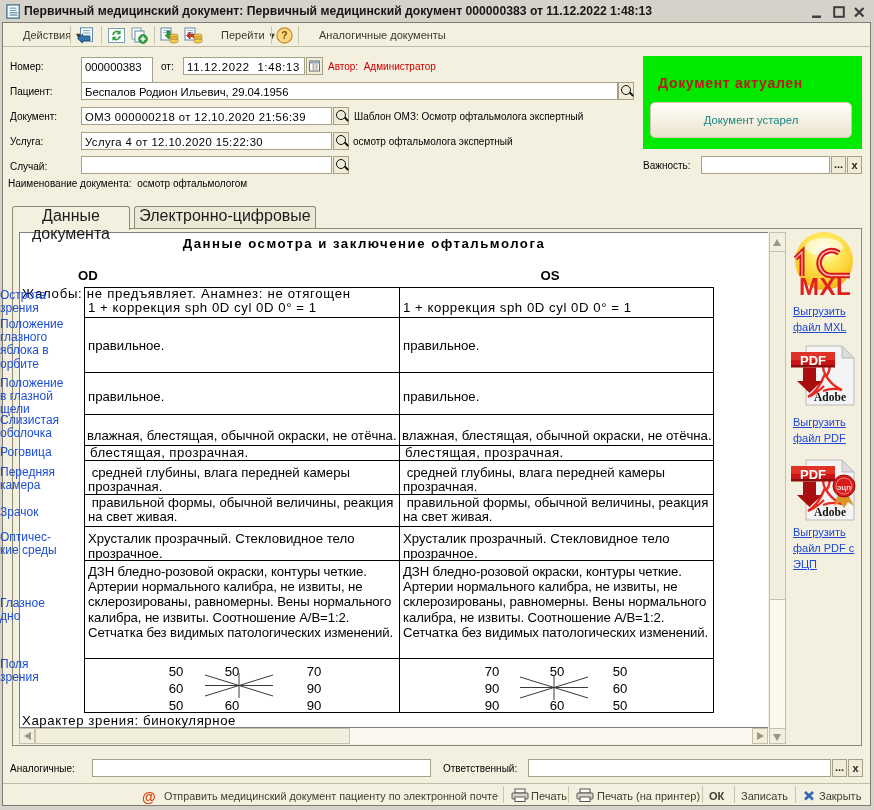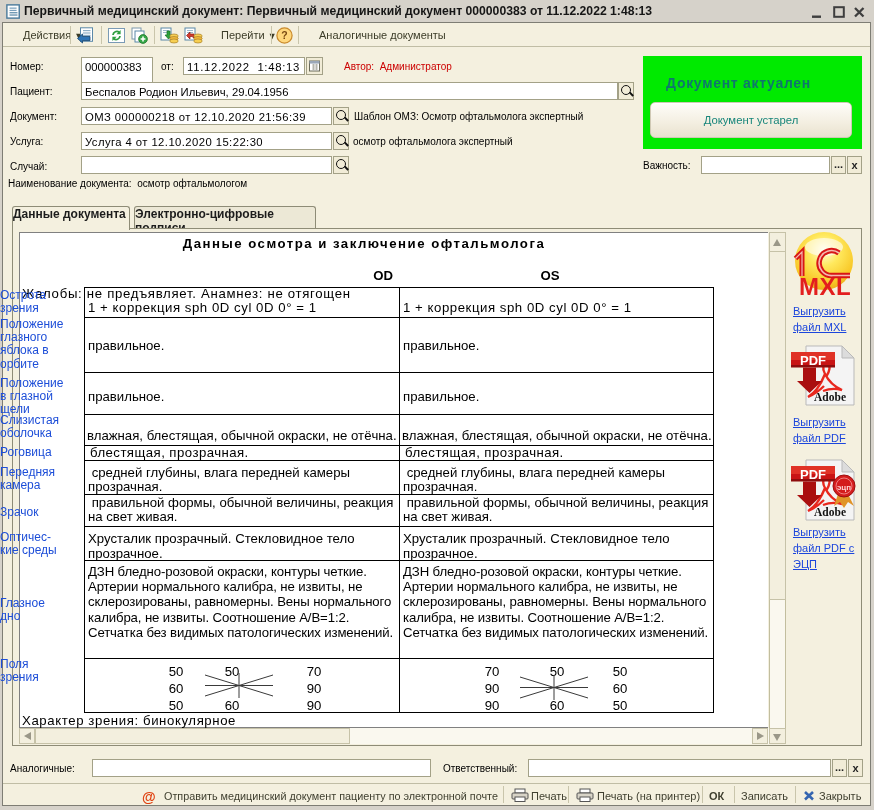--- a/index.html
+++ b/index.html
@@ -10,27 +10,27 @@
   .ttext { left:24px; top:4px; font-size:12.2px; font-weight:bold; color:#161616; white-space:nowrap; }
   .client { left:2px; top:22px; width:869px; height:784px; background:#f4f0df; border:1px solid #7e7d74; }
   
   .toolbar { left:3px; top:23px; width:867px; height:24px; background:#f4f0df; border-bottom:1px solid #c0bda5; }
   .tbtext { font-size:11px; color:#3c3c28; white-space:nowrap;margin-left:14px; }
   .sep { width:1px; background:#c9c5ab; }
   
   .lbl { font-size:10px; color:#000; white-space:nowrap; }
   .fld { background:#fff; border:1px solid #a3a187; font-size:11.3px; color:#000; line-height:16px; padding:1px 0 0 3px; white-space:nowrap; overflow:hidden; }
   .btn16 { background:#f1ecd7; border:1px solid #a3a187; }
-  .red { color:#cc0000;margin-left:16px; }
+  .red { color:#cc0000; }
   
   .greenp { left:643px; top:56px; width:219px; height:93px; background:#00ea00; }
-  .gtitle { left:0; top:19px; width:175px; text-align:center; font-weight:bold; font-size:14px; letter-spacing:0.7px; color:#0f766e;margin-left:8px; }
+  .gtitle { left:0; top:19px; width:175px; text-align:center; font-weight:bold; font-size:14px; letter-spacing:0.7px; color:#b91c1c; }
   .gbtn { border-radius:5px; border:1px solid #cfc8b4; background:linear-gradient(#fefdf9,#f4efe2 55%,#e9e2cf); color:#17857a; font-size:11.3px; text-align:center; line-height:34px; box-shadow:inset 0 1px 0 #fff; }
   
-  .tab { top:206px; height:23px; border:1px solid #8e8c77; border-bottom:none; border-radius:3px 3px 0 0; font-size:12px; color:#1c1c1c; text-align:left;font-weight:bold; }
+  .tab { top:206px; height:23px; border:1px solid #8e8c77; border-bottom:none; border-radius:3px 3px 0 0; font-size:16px; color:#1c1c1c; text-align:center; }
   .tabpanel { left:12px; top:228px; width:850px; height:518px; border:1px solid #8e8c77; background:#f4f0df; }
   
   .doc { left:19px; top:232px; width:749px; height:496px; background:#ffffff; border:1px solid #808080; border-right:none; }
   .dt { position:absolute; font-size:13.2px; letter-spacing:0.7px; color:#000; white-space:nowrap; }
   .line { position:absolute; background:#000; }
   .rlbl { position:absolute; font-size:12px; line-height:13.2px; color:#1d4ed8; text-align:left; }
   .val { position:absolute; font-size:13.2px; letter-spacing:0px; line-height:15.4px; color:#000; white-space:nowrap; }
   
   .sbtn { position:absolute; background:#f3efde; border:1px solid #c6c2a8; }
   .strack { position:absolute; background:#faf8ef; }
@@ -166,21 +166,21 @@
 </div>
 
 <div class="abs tab" style="left:12px; width:118px; background:#f4f0df; z-index:3; height:24px;">Данные документа</div>
 <div class="abs tab" style="left:134px; width:182px; background:#ece8d6;">Электронно-цифровые подписи</div>
 <div class="abs tabpanel"></div>
 
 <div class="abs doc"></div>
 <div id="doccontent">
   <div class="dt" style="left:20px; top:236px; width:688px; text-align:center; font-weight:bold; letter-spacing:1.5px;">Данные осмотра и заключение офтальмолога</div>
   <div class="dt" style="left:22px; top:255px;margin-top:31px;">Жалобы: не предъявляет. Анамнез: не отягощен</div>
-  <div class="dt" style="left:78px; top:268px; width:315px; text-align:right; font-weight:bold; letter-spacing:0;">OD</div>
+  <div class="dt" style="left:78px; top:268px; width:315px; text-align:left; font-weight:bold; letter-spacing:0;">OD</div>
   <div class="dt" style="left:393px; top:268px; width:314px; text-align:center; font-weight:bold; letter-spacing:0;">OS</div>
 
   <div class="line" style="left:84px; top:287px; width:630px; height:1px;"></div>
   <div class="line" style="left:84px; top:317px; width:630px; height:1px;"></div>
   <div class="line" style="left:84px; top:372px; width:630px; height:1px;"></div>
   <div class="line" style="left:84px; top:414px; width:630px; height:1px;"></div>
   <div class="line" style="left:84px; top:445px; width:630px; height:1px;"></div>
   <div class="line" style="left:84px; top:460px; width:630px; height:1px;"></div>
   <div class="line" style="left:84px; top:494px; width:630px; height:1px;"></div>
   <div class="line" style="left:84px; top:526px; width:630px; height:1px;"></div>

